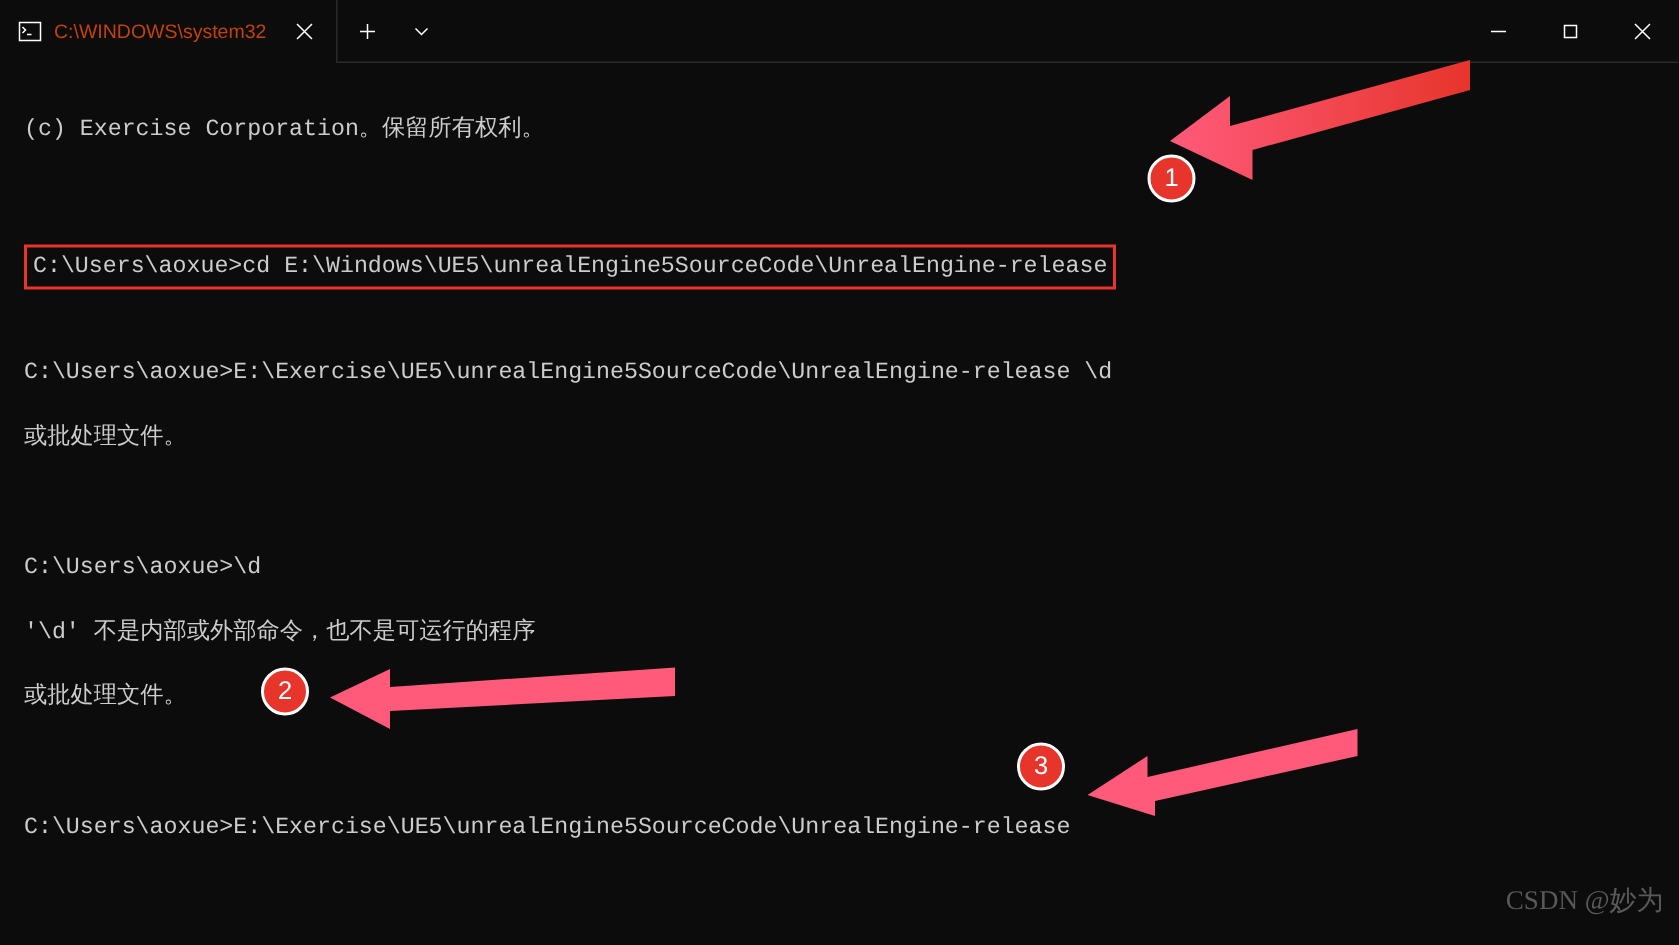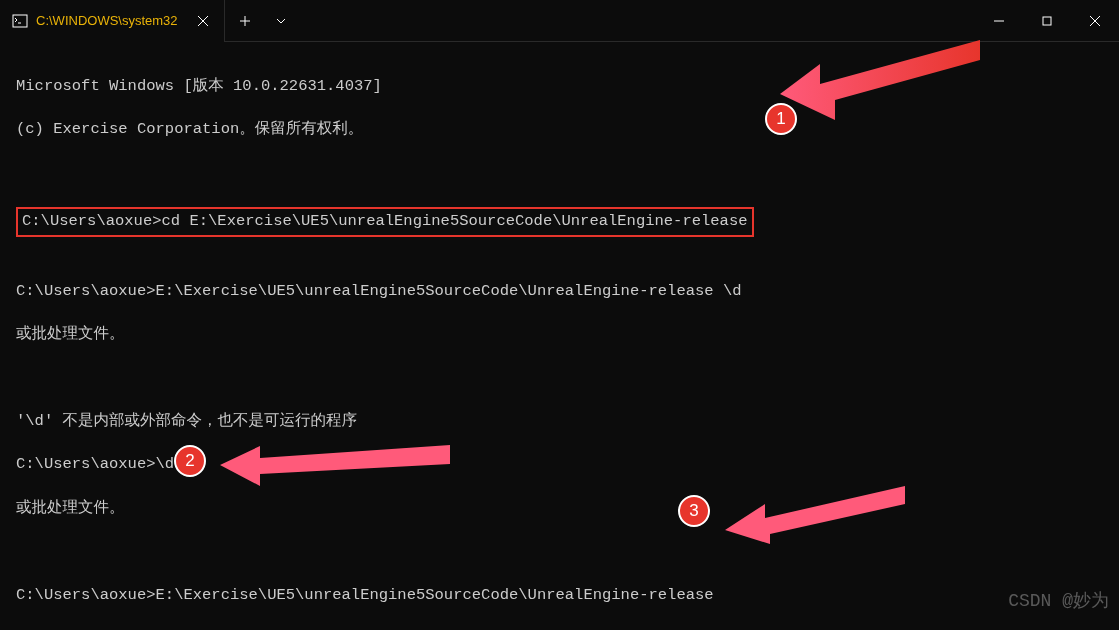--- a/index.html
+++ b/index.html
@@ -38,21 +38,21 @@
     .tab-icon {
       width: 16px;
       height: 16px;
       display: inline-flex;
       align-items: center;
       justify-content: center;
       font-size: 11px;
       color: #ffffff;
     }
     .tab-title {
-      color: #eab308;
+      color: #c2410c;
     }
     .tab-close {
       width: 18px;
       height: 18px;
       display: flex;
       align-items: center;
       justify-content: center;
       color: #ffffff;
       margin-left: 8px;
       cursor: pointer;
@@ -124,21 +124,21 @@
       font-family: 'Segoe UI', sans-serif;
       font-size: 17px;
       font-weight: normal;
       position: absolute;
     }
     .watermark {
       position: absolute;
       bottom: 18px;
       right: 10px;
       color: #7a7a7a;
-      font-family: Liberation Mono, monospace;
+      font-family: Liberation Serif, serif;
       font-size: 18px;
       opacity: 0.7;
     }
   </style>
 </head>
 <body>
 
 <div class="titlebar">
   <div class="tab">
     <span class="tab-icon">
@@ -179,30 +179,29 @@
     </div>
     <div class="win-btn close">
       <svg width="14" height="14" viewBox="0 0 14 14">
           <path d="M2 2 L12 12 M12 2 L2 12" stroke="#fff" stroke-width="1"></path>
         </svg>
     </div>
   </div>
 </div>
 
 <div class="terminal">
-<span class="line">Microsoft Windows [版本 10.0.22631.4037]</span>
 <span class="line">(c) Exercise Corporation。保留所有权利。</span>
 <span class="line"> </span>
-<span class="highlight-box"><span>C:\Users\aoxue&gt;</span><span>cd E:\Exercise\UE5\unrealEngine5SourceCode\UnrealEngine-release</span></span>
+<span class="highlight-box"><span>C:\Users\aoxue&gt;</span><span>cd E:\Windows\UE5\unrealEngine5SourceCode\UnrealEngine-release</span></span>
 <span class="line"> </span>
 <span class="line">C:\Users\aoxue&gt;E:\Exercise\UE5\unrealEngine5SourceCode\UnrealEngine-release \d</span>
 <span class="line">或批处理文件。</span>
 <span class="line"> </span>
+<span class="line">C:\Users\aoxue&gt;\d</span>
 <span class="line">'\d' 不是内部或外部命令，也不是可运行的程序</span>
-<span class="line">C:\Users\aoxue&gt;\d</span>
 <span class="line">或批处理文件。</span>
 <span class="line"> </span>
 <span class="line">C:\Users\aoxue&gt;E:\Exercise\UE5\unrealEngine5SourceCode\UnrealEngine-release</span>
 
 
 
 
 
 
 

